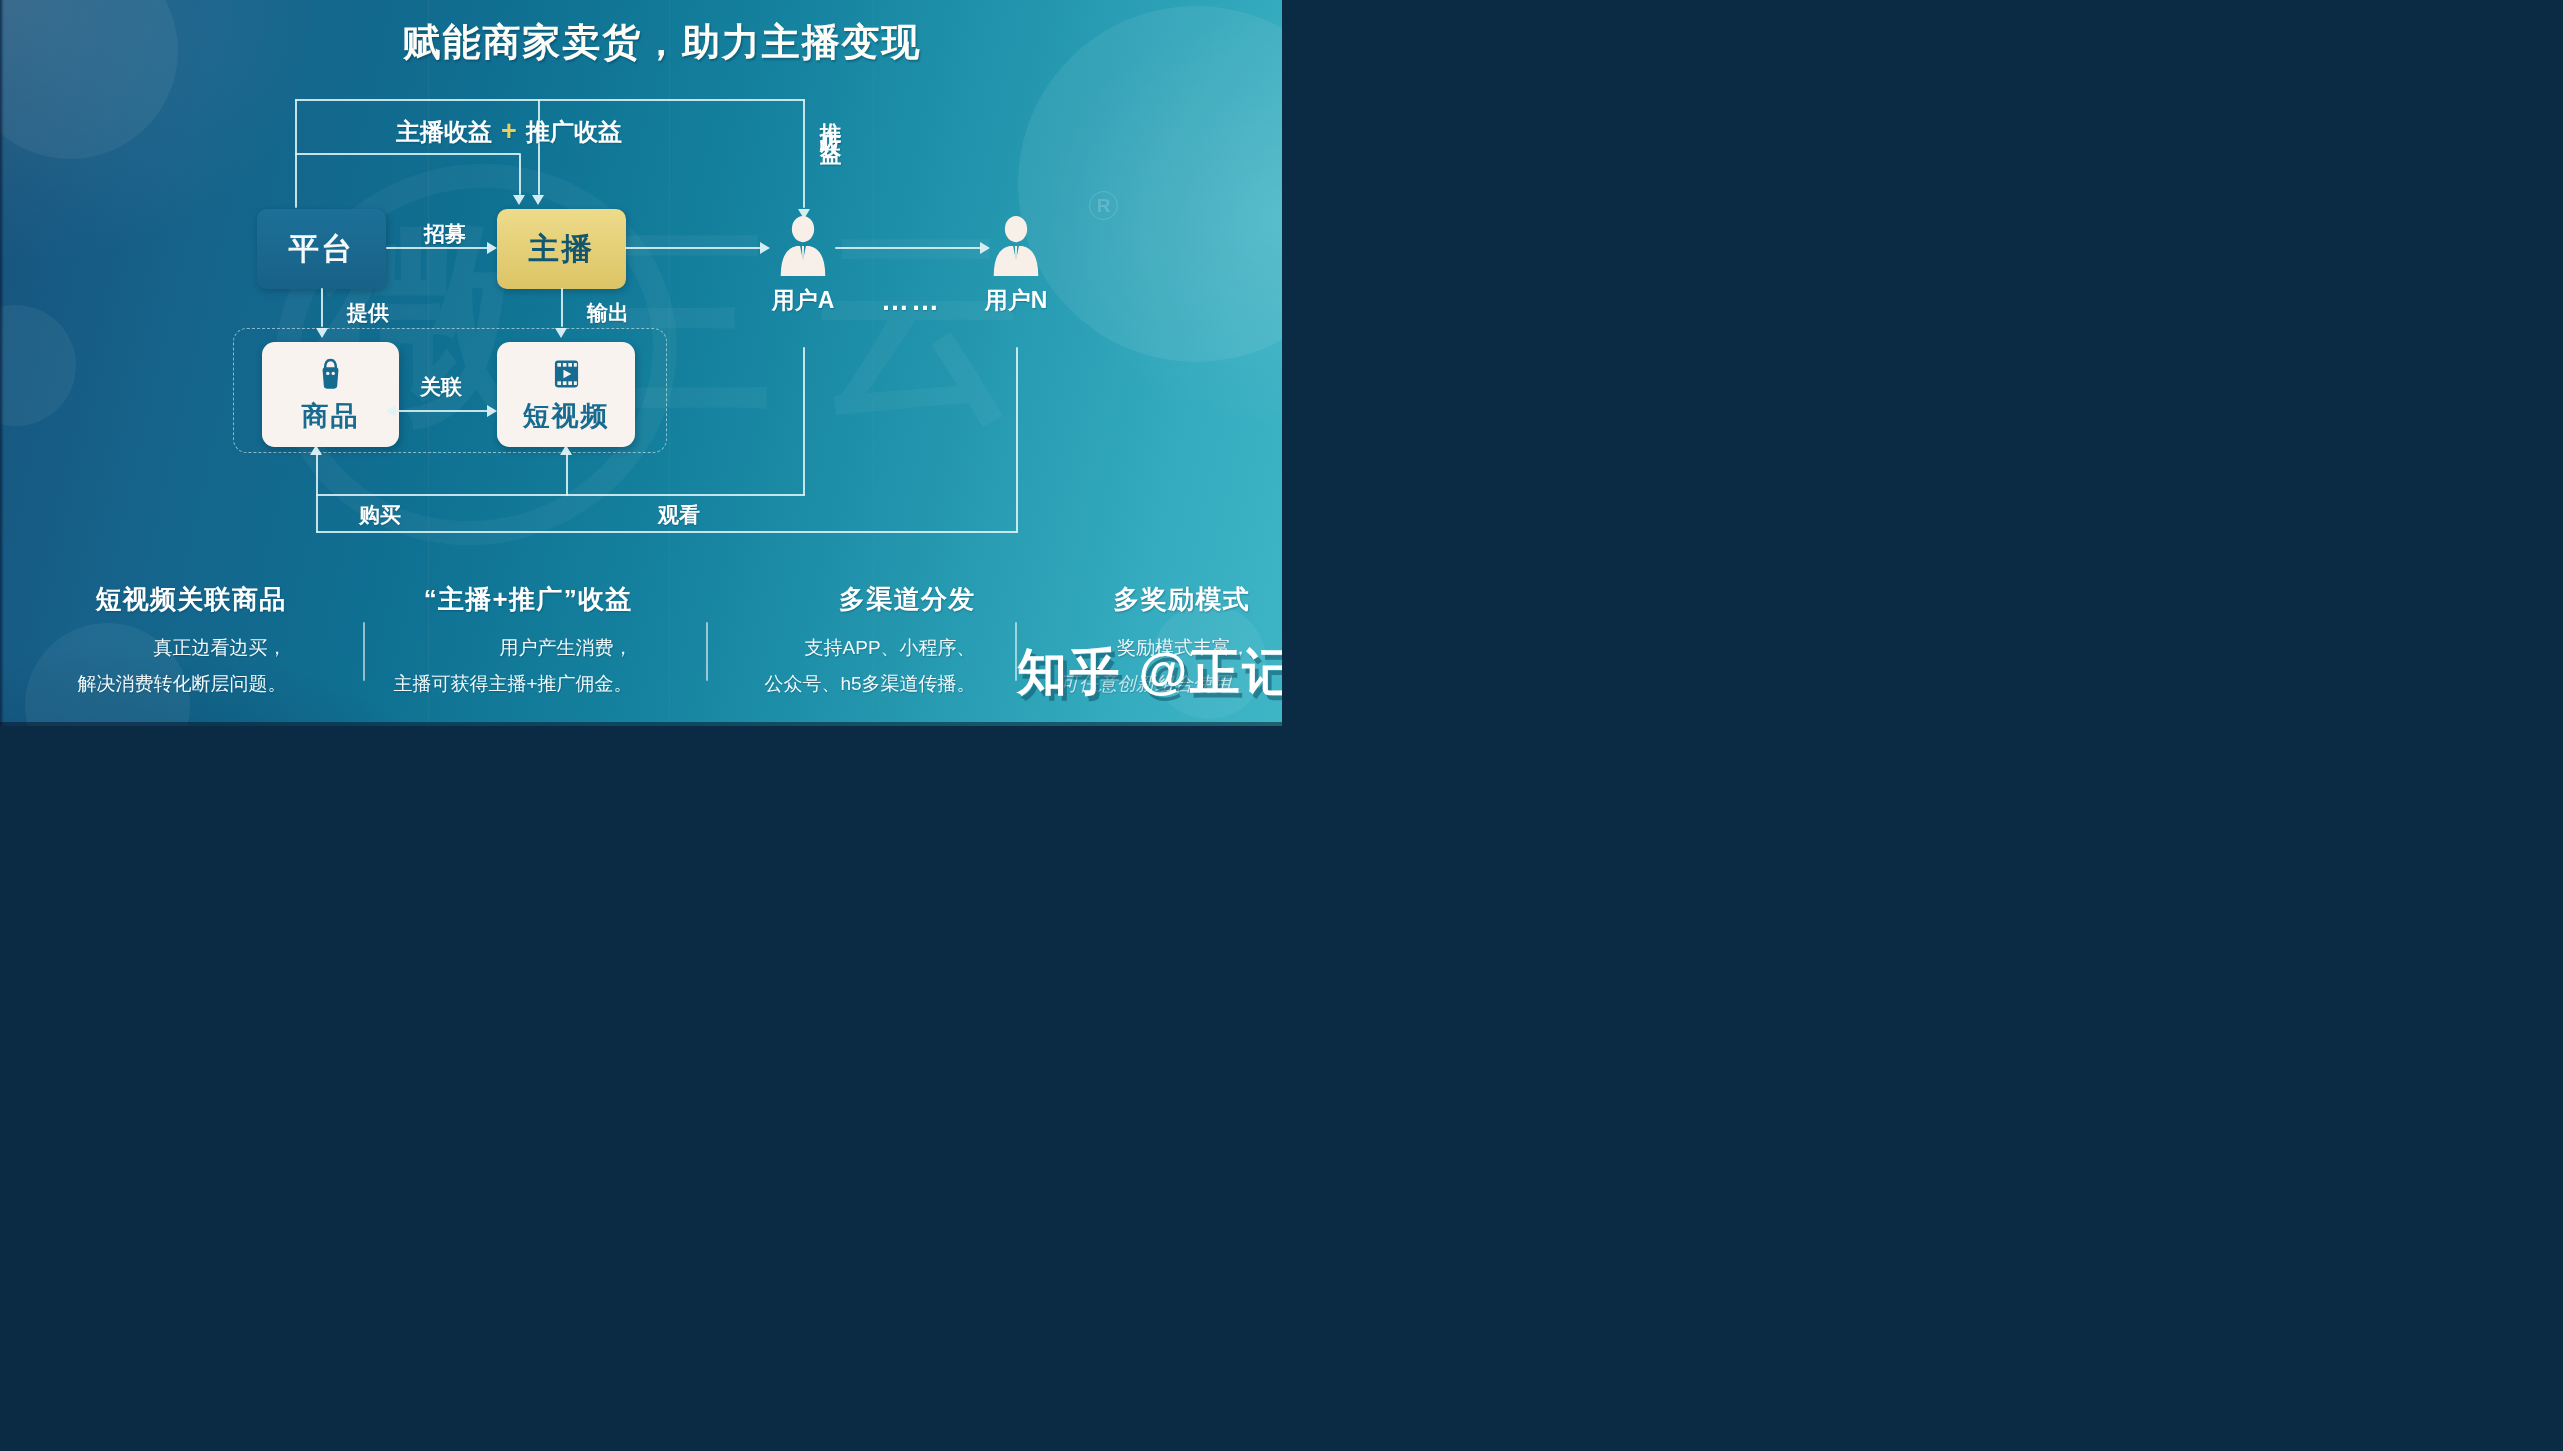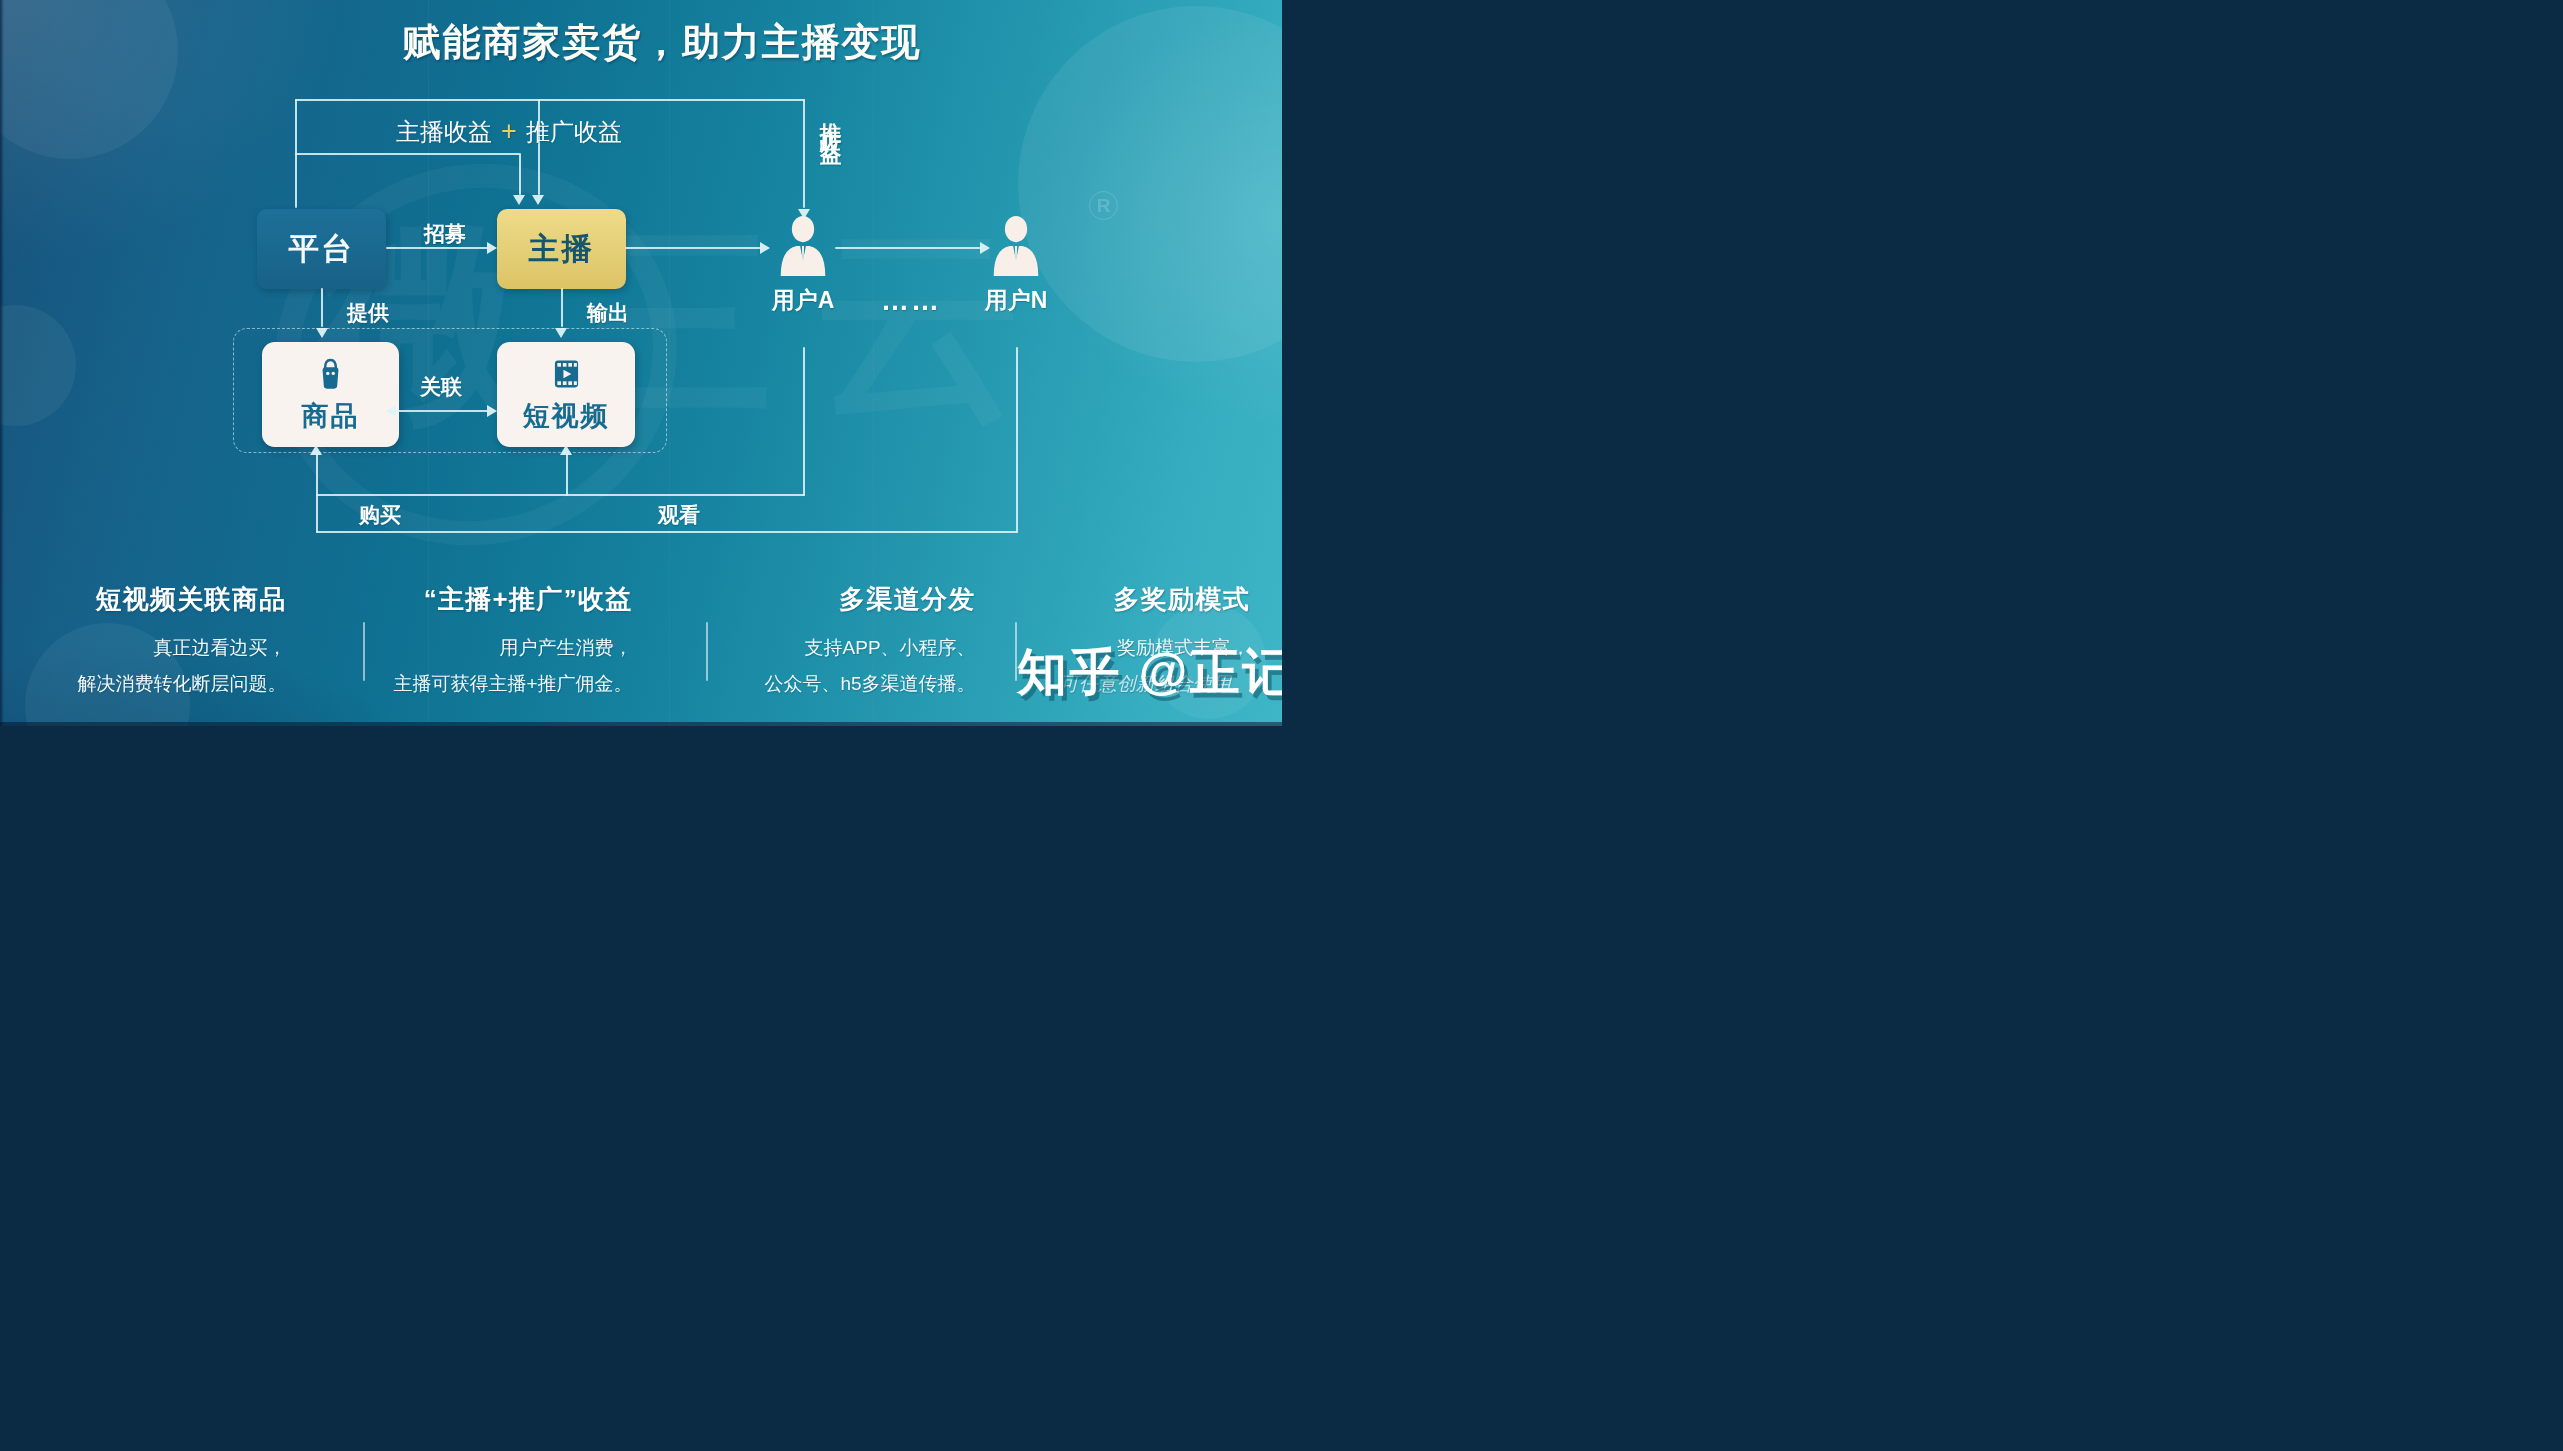--- a/index.html
+++ b/index.html
@@ -39,21 +39,21 @@
   .node{position:absolute;display:flex;align-items:center;justify-content:center;
         border-radius:10.2px;font-weight:700;}
   .node.blue{background:linear-gradient(180deg,#1d7099,#186187);color:#f4fafc;font-size:30.5px;
              box-shadow:1.3px 2.5px 6.4px rgba(0,30,55,0.25);letter-spacing:2.5px;}
   .node.yellow{background:linear-gradient(180deg,#eedb8a,#dcc465);color:#14566e;font-size:30.5px;
              box-shadow:1.3px 2.5px 6.4px rgba(0,30,55,0.25);letter-spacing:2.5px;}
   .node.white{background:#f8f3ee;color:#176b90;font-size:27px;flex-direction:column;gap:5.1px;
              border-radius:12.7px;box-shadow:1.3px 3.2px 7.6px rgba(0,30,55,0.28);letter-spacing:1.9px;}
 
   .income{position:absolute;left:509px;top:116px;transform:translateX(-50%);
-          font-size:24px;font-weight:400;color:#fdffff;white-space:nowrap;
+          font-size:24px;font-weight:700;color:#fdffff;white-space:nowrap;
           text-shadow:0.6px 1.3px 1.3px rgba(0,45,70,0.3);}
   .income .plus{color:#e9cf5e;padding:0 9px;font-size:27px;}
   .vtext{position:absolute;left:816px;top:106px;writing-mode:vertical-rl;
          font-size:21.6px;font-weight:700;color:#fdffff;letter-spacing:6.4px;
          text-shadow:0.6px 1.3px 1.3px rgba(0,45,70,0.3);}
 
   .person{position:absolute;width:59px;text-align:center;transform:translateX(-50%);}
   .person svg{display:block;margin:0 auto;}
 
   .feat{position:absolute;transform:translateX(-50%);text-align:right;color:#ffffff;}

